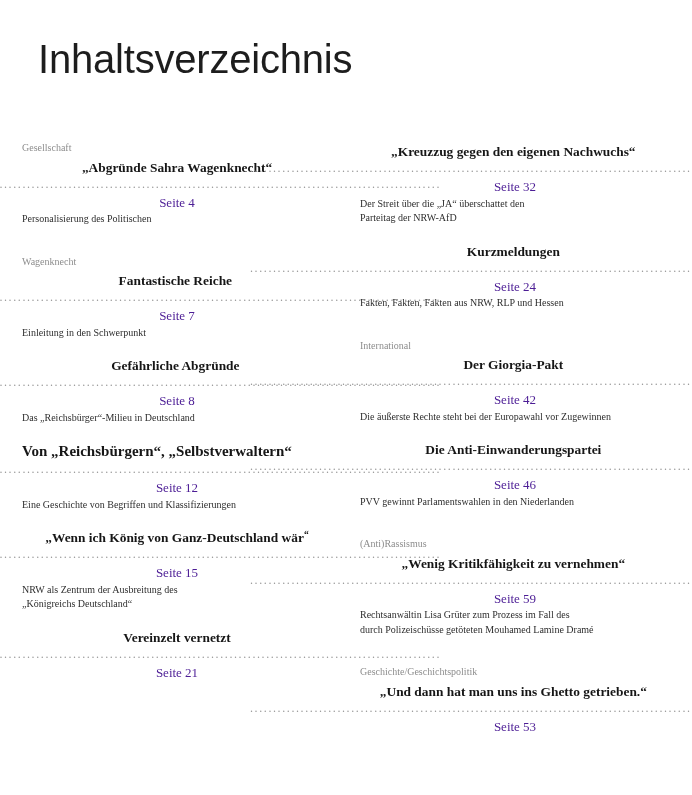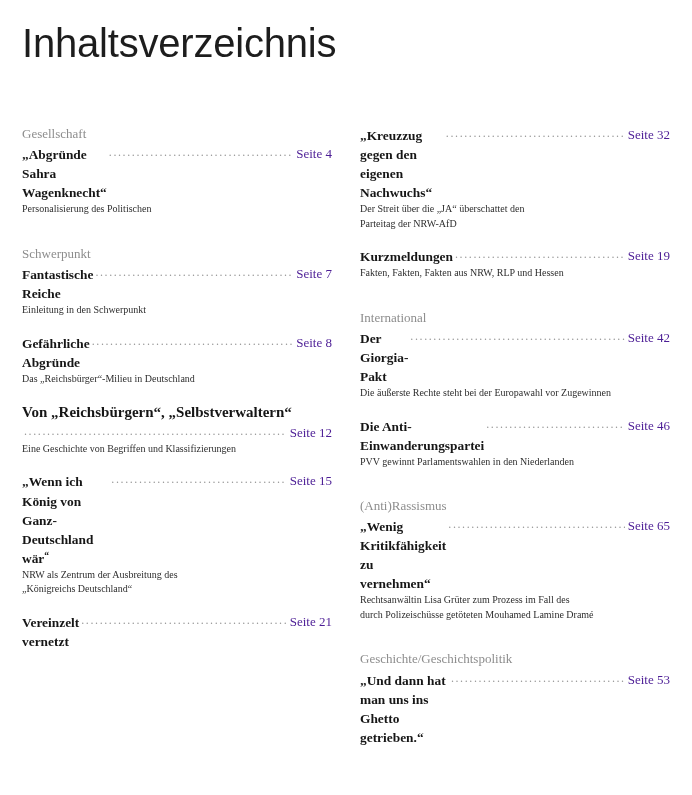--- a/index.html
+++ b/index.html
@@ -24,21 +24,21 @@
     padding: 0;
   }
 
   .page-title {
     font-family: "Liberation Sans", sans-serif;
     font-weight: 300;
     font-size: 40px;
     line-height: 1.05;
     color: #1d1d1d;
     letter-spacing: -0.2px;
-    margin: 0;
+    margin: 16px;
     padding: 22px 0 0 22px;
   }
 
   .columns {
     display: flex;
     padding: 0 22px 0 22px;
     box-sizing: border-box;
     margin-top: 62px;
     align-items: flex-start;
   }
@@ -47,41 +47,42 @@
     width: 310px;
     flex: 0 0 310px;
   }
   .col-left { margin-right: 28px; }
 
   .section { margin-bottom: 0; }
 
   .section-heading {
     font-family: "Liberation Serif", serif;
     font-weight: 400;
-    font-size: 13px;
+    font-size: 10px;
     line-height: 1.25;
     color: #8d8d8d;
     margin: 0 0 3px 0;
     padding-top: 13px;
   }
   .section:first-child > .section-heading { padding-top: 0; }
 
   .entry {
     margin: 0 0 16px 0;
   }
 
   
   .entry-line {
     display: flex;
-    align-items: flex-start;
+    align-items: center;
     width: 100%;
     font-weight: bold;
     font-size: 13.4px;
     line-height: 1.42;
     color: #161616;
+    flex-direction: column;
   }
   .entry-title {
     white-space: pre-wrap;
     flex: 0 1 auto;
   }
   .entry-title-cont {
     font-weight: bold;
     font-size: 15px;
     line-height: 1.42;
     color: #161616;
@@ -138,21 +139,21 @@
           <div class="entry">
             <div class="entry-line">
               <span class="entry-title">„Abgründe Sahra Wagenknecht“</span>
               <span class="leader"></span>
               <span class="page-num">Seite 4</span>
             </div>
             <div class="entry-sub">Personalisierung des Politischen</div>
           </div>
         </div>
         <div class="section">
-          <div class="section-heading">Schwerpunkt</div>
+          <div class="section-heading">Wagenknecht</div>
           <div class="entry">
             <div class="entry-line">
               <span class="entry-title">Fantastische Reiche </span>
               <span class="leader"></span>
               <span class="page-num">Seite 7</span>
             </div>
             <div class="entry-sub">Einleitung in den Schwerpunkt</div>
           </div>
           <div class="entry">
             <div class="entry-line">
@@ -196,21 +197,21 @@
               <span class="leader"></span>
               <span class="page-num">Seite 32</span>
             </div>
             <div class="entry-sub">Der Streit über die „JA“ überschattet den
 Parteitag der NRW-AfD</div>
           </div>
           <div class="entry">
             <div class="entry-line">
               <span class="entry-title">Kurzmeldungen </span>
               <span class="leader"></span>
-              <span class="page-num">Seite 19</span>
+              <span class="page-num">Seite 24</span>
             </div>
             <div class="entry-sub">Fakten, Fakten, Fakten aus NRW, RLP und Hessen</div>
           </div>
         </div>
         <div class="section">
           <div class="section-heading">International</div>
           <div class="entry">
             <div class="entry-line">
               <span class="entry-title">Der Giorgia-Pakt </span>
               <span class="leader"></span>
@@ -226,21 +227,21 @@
             </div>
             <div class="entry-sub">PVV gewinnt Parlamentswahlen in den Niederlanden</div>
           </div>
         </div>
         <div class="section">
           <div class="section-heading">(Anti)Rassismus</div>
           <div class="entry">
             <div class="entry-line">
               <span class="entry-title">„Wenig Kritikfähigkeit zu vernehmen“ </span>
               <span class="leader"></span>
-              <span class="page-num">Seite 65</span>
+              <span class="page-num">Seite 59</span>
             </div>
             <div class="entry-sub">Rechtsanwältin Lisa Grüter zum Prozess im Fall des
 durch Polizeischüsse getöteten Mouhamed Lamine Dramé</div>
           </div>
         </div>
         <div class="section">
           <div class="section-heading">Geschichte/Geschichtspolitik</div>
           <div class="entry">
             <div class="entry-line">
               <span class="entry-title">„Und dann hat man uns ins Ghetto getrieben.“ </span>

